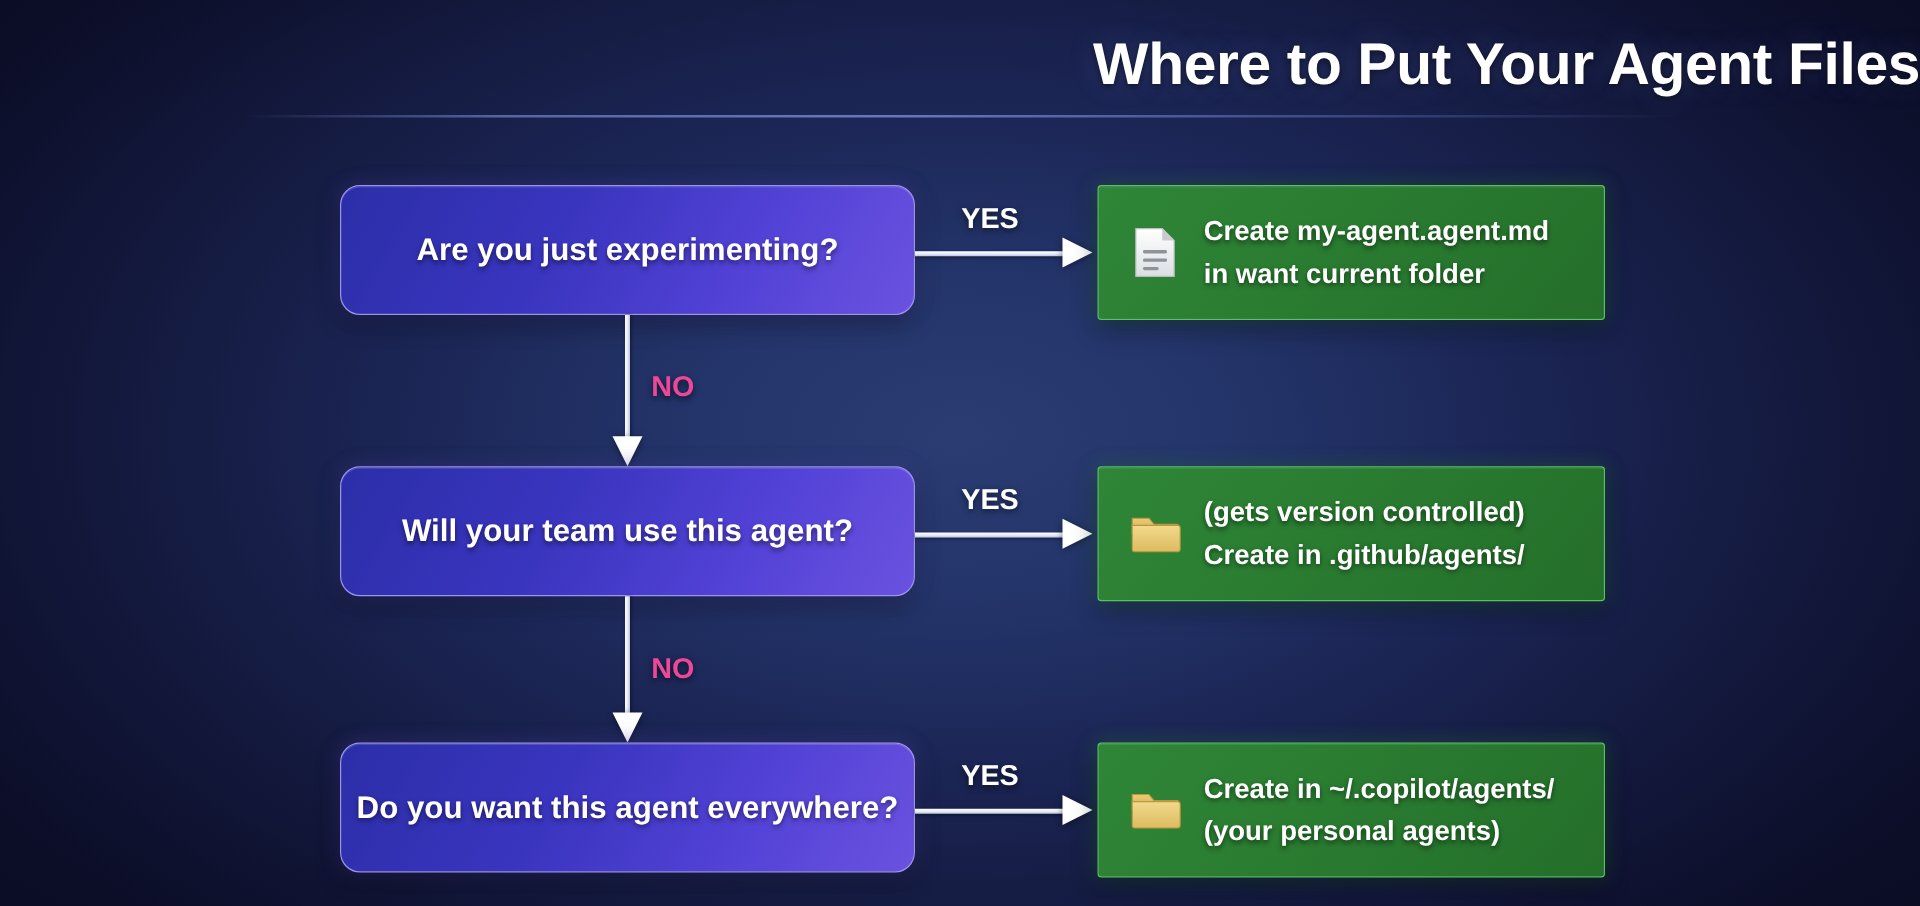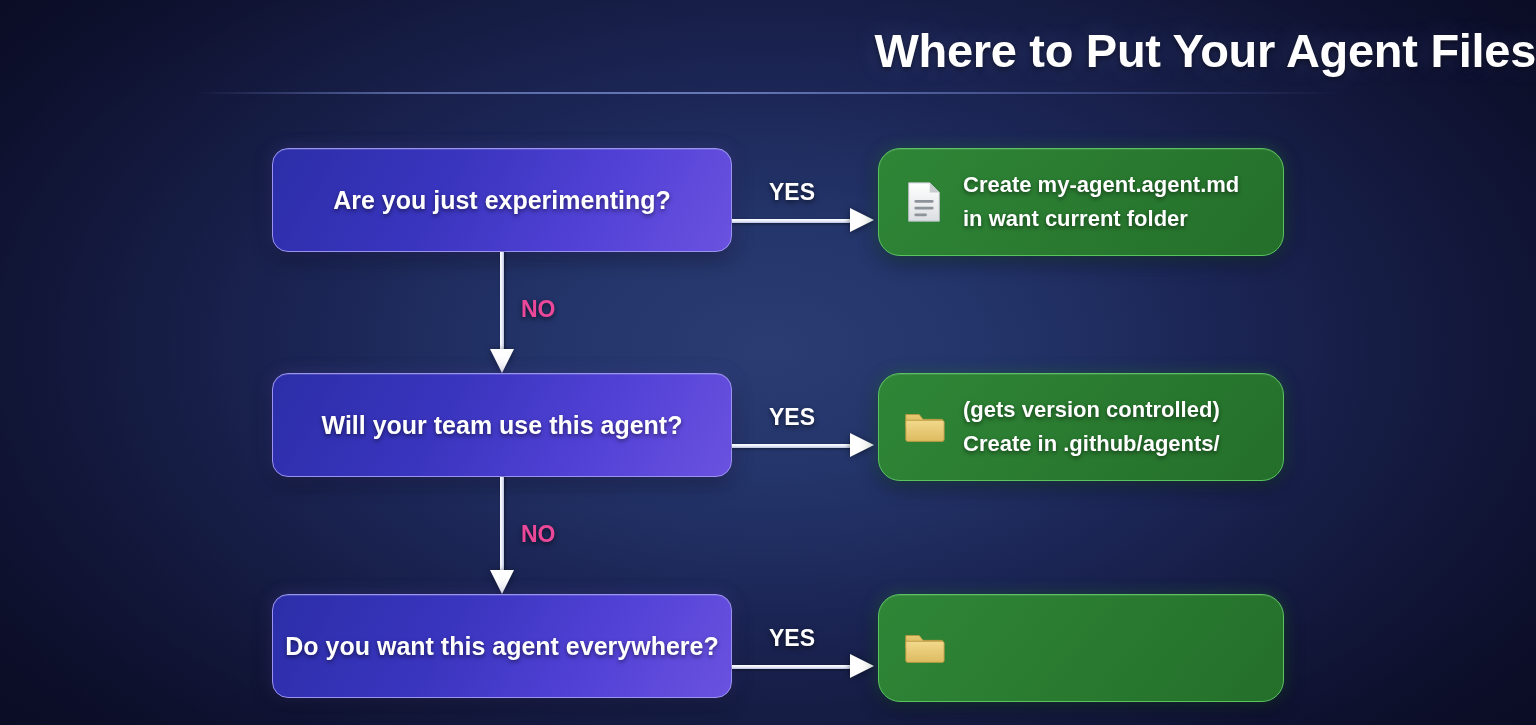--- a/index.html
+++ b/index.html
@@ -60,39 +60,39 @@
   }
   .decision-label {
     color:#ffffff; font-size:25px; font-weight:bold;
     text-shadow:0 2px 4px rgba(0,0,0,.5);
     white-space:nowrap;
   }
 
   
   .result-box {
     position:absolute; left:878px; width:406px; height:108px;
-    border-radius:22px;
+    border-radius:3px;
     background:linear-gradient(130deg, #2f8637 0%, #2a7c31 45%, #246f2a 100%);
     border:1.8px solid #59c45e;
     box-shadow:0 6px 20px rgba(0,0,0,.40), inset 0 1px 0 rgba(255,255,255,.10), 0 0 16px rgba(70,190,80,.28);
     display:flex; align-items:center; padding:0 25px 0 22px; gap:16px;
   }
   .result-text { display:flex; flex-direction:column; gap:2px; }
   .result-line {
     color:#ffffff; font-size:22px; font-weight:bold;
     text-shadow:0 2px 4px rgba(0,0,0,.5);
     white-space:nowrap; line-height:1.45;
   }
 
   
   .box-icon { flex:0 0 auto; width:46px; height:46px; display:block; }
 
   
   .yes-arrow {
-    position:absolute; left:732px; top:67px; width:126px; height:12px;
+    position:absolute; left:732px; top:49px; width:126px; height:12px;
   }
   .yes-line {
     position:absolute; left:0; top:4px; width:122px; height:3.5px;
     background:linear-gradient(to bottom, #ffffff 0%, #e6eaf8 55%, #b9c2de 100%);
     box-shadow:0 1px 3px rgba(0,0,0,.45);
   }
   .yes-head {
     position:absolute; left:118px; top:-7.5px;
     width:0; height:0;
     border-top:12px solid transparent;
@@ -239,14 +239,18 @@
             <stop offset="1" stop-color="#d3af52"></stop>
         </linearGradient>
         <linearGradient id="ffr2" x1="0" y1="0" x2="0" y2="1">
           <stop offset="0" stop-color="#f2d98c"></stop>
             <stop offset="1" stop-color="#ddbb60"></stop>
         </linearGradient>
       </defs>
       <path d="M5 11 h14 l4 5 h20 v8 H5 Z" fill="url(#fbk2)" stroke="#b99841" stroke-width=".9"></path>
       <path d="M5 17 h38 a2 2 0 0 1 2 2 v18 a2 2 0 0 1 -2 2 H7 a2 2 0 0 1 -2 -2 Z" fill="url(#ffr2)" stroke="#b99841" stroke-width=".9"></path>
     </svg>
+    <div class="result-text">
+      <span class="result-line">Create in ~/.copilot/agents/</span>
+      <span class="result-line">(your personal agents)</span>
+    </div>
   </div>
 </div>
 
 </body></html>

